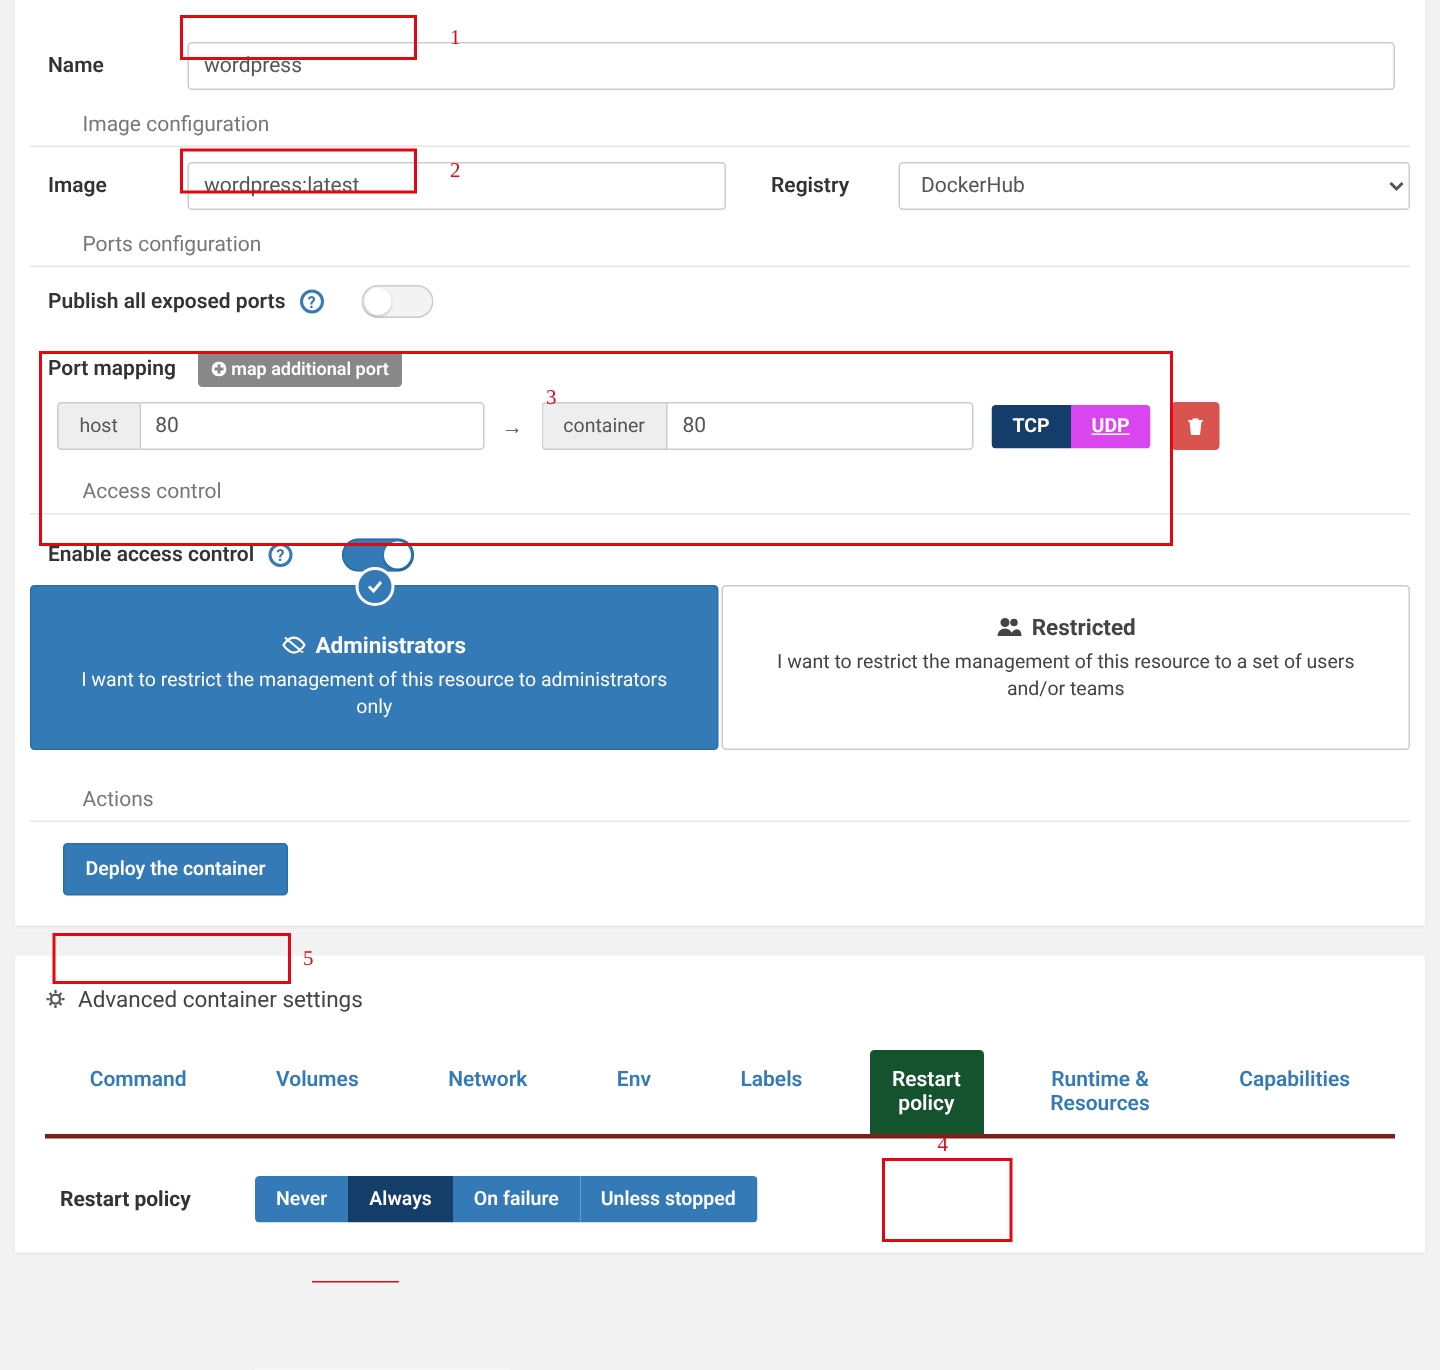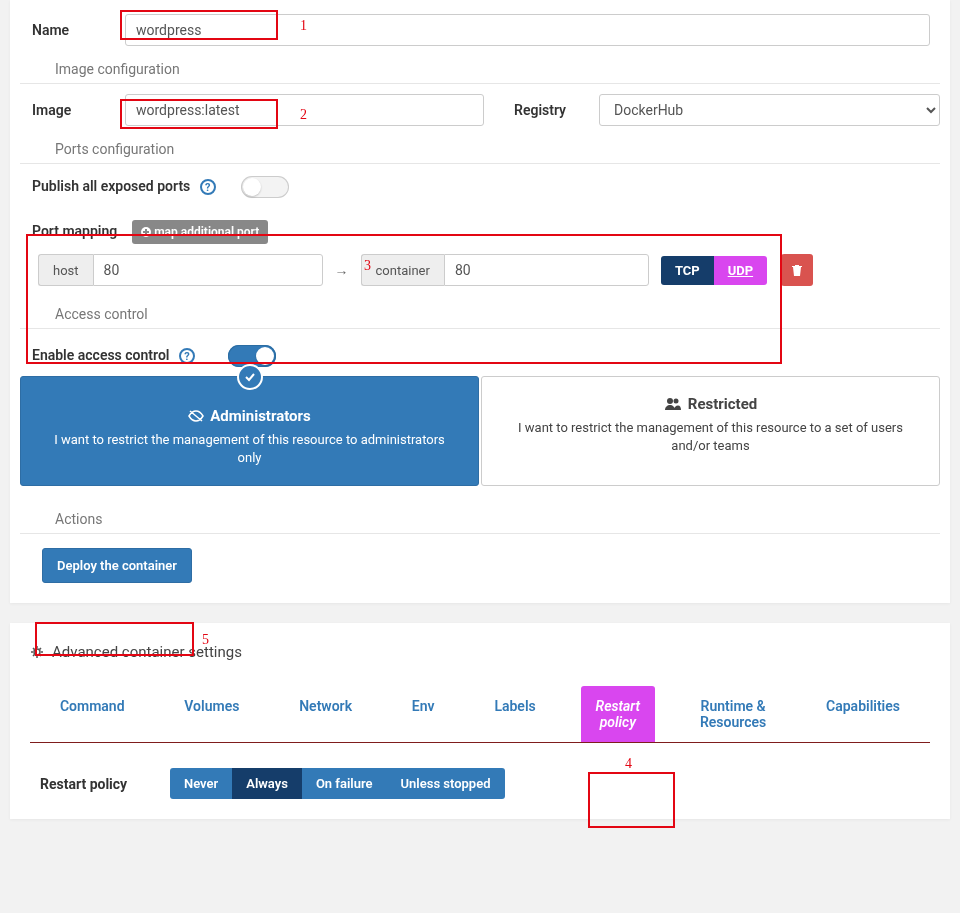--- a/index.html
+++ b/index.html
@@ -1,18 +1,18 @@
 <!DOCTYPE html>
 <html><head>
 <meta charset="utf-8">
 <style>
 * { box-sizing: border-box; font-family: -apple-system, BlinkMacSystemFont, "Segoe UI", Roboto, Arial, sans-serif; }
 body { margin: 0; background: #f2f2f2; color: #333; font-size: 14px; width: 960px; }
 .panel { background: #fff; margin: 0 10px 20px 10px; padding: 10px 10px 20px 10px; box-shadow: 0 1px 3px rgba(0,0,0,0.05); }
-.panel.first { padding-top: 10px; }
+.panel.first { padding-top: 24px; }
 .row { display: flex; align-items: center; margin: 8px 0 12px 0; }
 .label-col { width: 105px; font-size: 14px; font-weight: 600; color: #333; padding-left: 12px; }
 .section-header { color: #777; font-size: 14px; margin: 15px 0 6px 35px; }
 hr { border: none; border-top: 1px solid #e6e6e6; margin: 0 0 10px 0; }
 input.text-input, select.text-input {
   height: 32px; padding: 4px 10px; border: 1px solid #ccc; border-radius: 3px;
   font-size: 14px; background: #fff; color: #555;
 }
 .name-input { flex: 1; margin-right: 10px; border: 1px solid #8bb7dd; }
 .redbox { position: absolute; border: 2px solid #e30613; pointer-events: none; }
@@ -40,23 +40,23 @@
 .proto .udp { background: #d946ef; text-decoration: underline; }
 .trash { width: 32px; height: 32px; background: #d9534f; border-radius: 3px; display: flex; align-items: center; justify-content: center; margin-left: 14px; cursor: pointer; }
 .ac-cards { display: flex; gap: 2px; margin: 9px 0 5px 0; }
 .ac-card { flex: 1; border-radius: 3px; padding: 18px 20px; text-align: center; position: relative; cursor: pointer; }
 .ac-card.sel { background: #337ab7; color: #fff; border: 1px solid #2e6da4; padding-top: 30px; }
 .ac-card.unsel { background: #fff; border: 1px solid #ccc; color: #444; }
 .ac-title { font-weight: 700; font-size: 15px; margin-bottom: 6px; display: inline-flex; align-items: center; gap: 6px; }
 .ac-desc { font-size: 13px; line-height: 1.4; }
 .check-badge { width: 26px; height: 26px; border-radius: 50%; border: 2px solid #fff; position: absolute; top: -13px; left: 50%; transform: translateX(-50%); display: flex; align-items: center; justify-content: center; background: #337ab7; }
 .adv-head { display: flex; align-items: center; gap: 8px; color: #444; font-size: 15px; margin: 10px 0 25px 10px; }
-.tabs { display: flex; justify-content: space-around; border-bottom: 1px solid #7f1d1d; margin: 0 10px 25px 10px; }
+.tabs { display: flex; justify-content: space-around; border-bottom: 3px solid #7f1d1d; margin: 0 10px 25px 10px; }
 .tab { color: #337ab7; font-weight: 600; font-size: 14px; text-align: center; padding: 12px 15px; cursor: pointer; white-space: pre-line; }
-.tab.active { background: #d946ef; color: #fff; border-top-left-radius: 3px; border-top-right-radius: 3px; font-style: italic; }
+.tab.active { background: #14532d; color: #fff; border-top-left-radius: 3px; border-top-right-radius: 3px; }
 .policy-row { display: flex; align-items: center; margin: 0 0 0 20px; }
 .policy-lbl { width: 130px; font-weight: 700; font-size: 14px; color: #333; }
 .pbtns { display: flex; border-radius: 3px; overflow: hidden; }
 .pbtn { background: #337ab7; color: #fff; padding: 8px 14px; font-weight: 600; font-size: 13px; cursor: pointer; }
 .pbtn.active { background: #153d6a; }
 svg { display: block; }
 </style>
 </head>
 <body>
 

